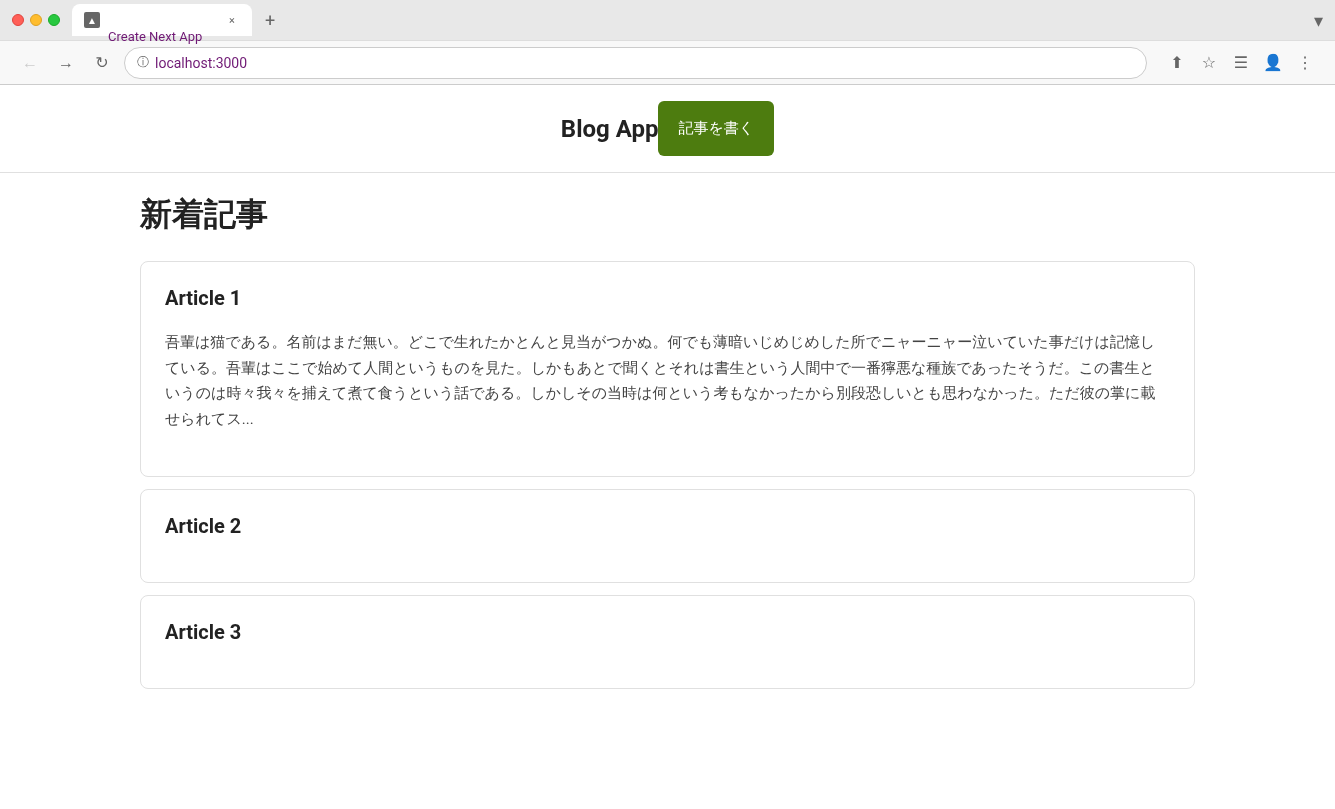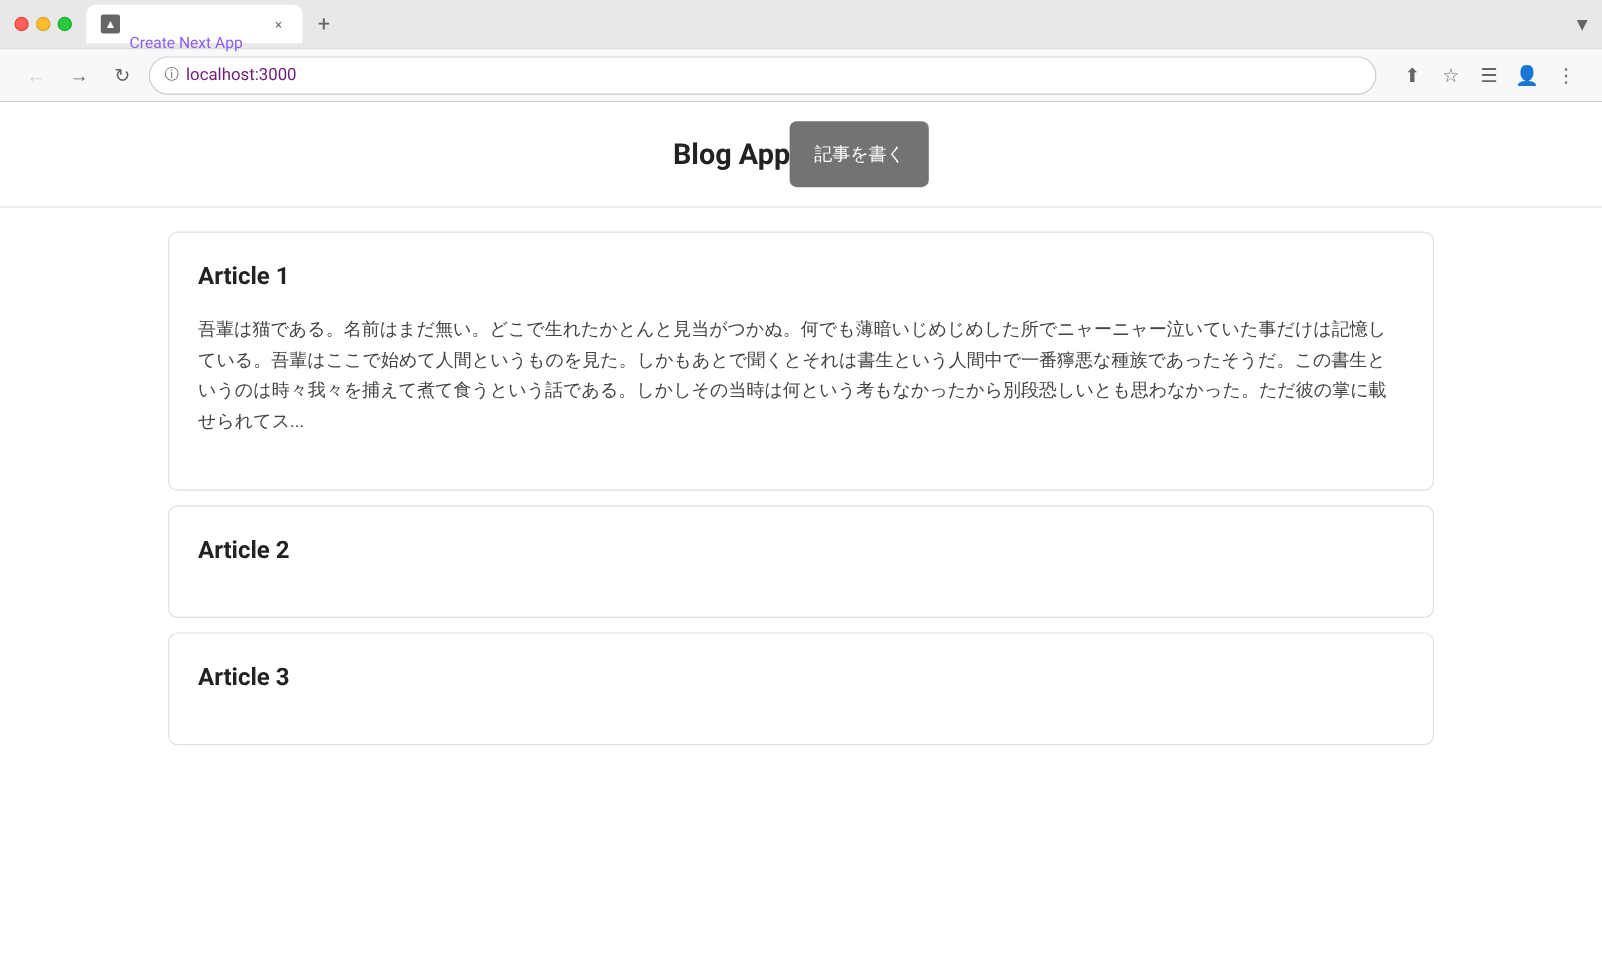--- a/index.html
+++ b/index.html
@@ -69,21 +69,21 @@
       border-radius: 2px;
       display: flex;
       align-items: center;
       justify-content: center;
       font-size: 10px;
       color: white;
     }
 
     .tab-title {
       font-size: 13px;
-      color: #8b5cf6;
+      color: #701a75;
       flex: 1;
       margin-top: 33px;
     }
 
     .tab-close {
       width: 16px;
       height: 16px;
       border-radius: 50%;
       display: flex;
       align-items: center;
@@ -189,21 +189,21 @@
       border-bottom: 1px solid #e0e0e0;
     }
 
     .brand-title {
       font-size: 24px;
       font-weight: bold;
       color: #222;
     }
 
     .write-btn {
-      background: #737373;
+      background: #4d7c0f;
       color: #fff;
       border: none;
       border-radius: 6px;
       padding: 18px 20px;
       font-size: 15px;
       cursor: pointer;
       font-weight: 500;
     }
 
     .page-content {
@@ -283,20 +283,21 @@
     </div>
   </div>
 </div>
 
 <div class="page-header">
   <h1 class="brand-title">Blog App</h1>
   <button class="write-btn">記事を書く</button>
 </div>
 
 <div class="page-content">
+  <h2 class="section-title">新着記事</h2>
 
   <div class="article-card">
     <h3 class="article-title">Article 1</h3>
     <p class="article-body">吾輩は猫である。名前はまだ無い。どこで生れたかとんと見当がつかぬ。何でも薄暗いじめじめした所でニャーニャー泣いていた事だけは記憶している。吾輩はここで始めて人間というものを見た。しかもあとで聞くとそれは書生という人間中で一番獰悪な種族であったそうだ。この書生というのは時々我々を捕えて煮て食うという話である。しかしその当時は何という考もなかったから別段恐しいとも思わなかった。ただ彼の掌に載せられてス...</p>
   </div>
 
   <div class="article-card">
     <h3 class="article-title">Article 2</h3>
   </div>
 

